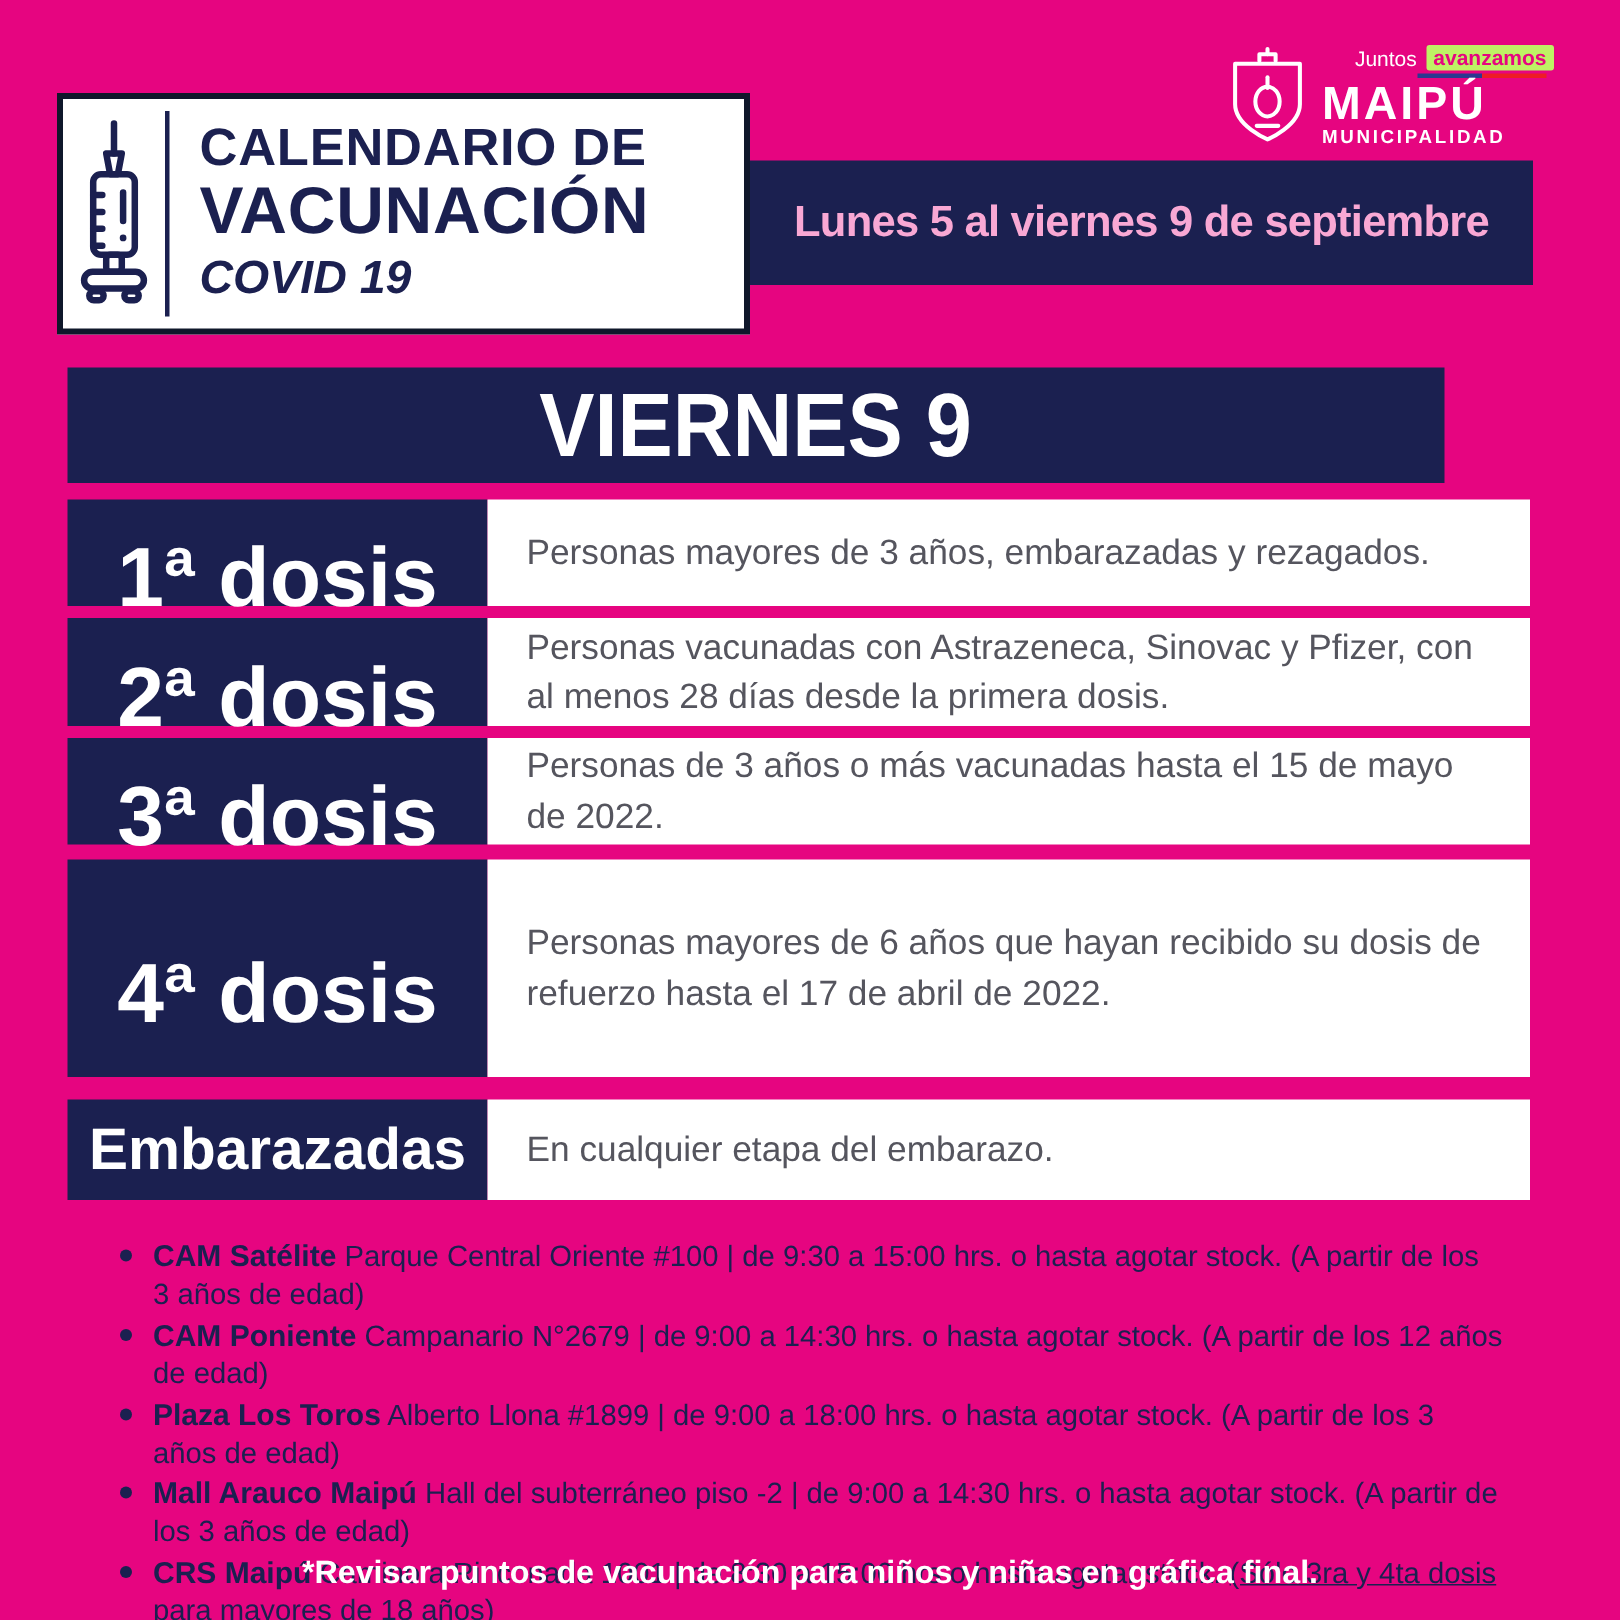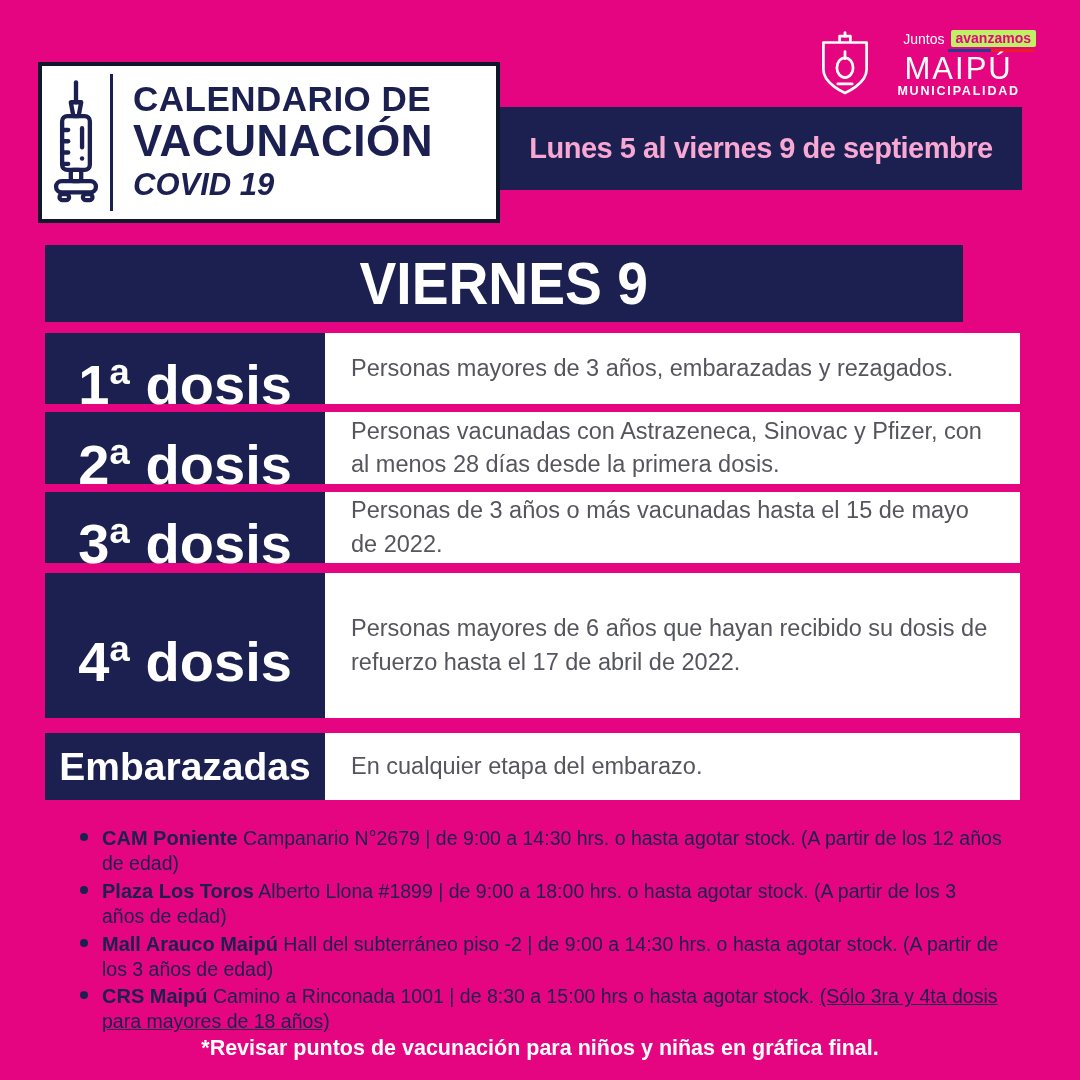--- a/index.html
+++ b/index.html
@@ -17,28 +17,28 @@
     background:#fff; border:4px solid #0f172a; display:flex; align-items:stretch; z-index:2; }
   .syringe-wrap { width:68px; display:flex; align-items:center; justify-content:center; }
   .header-divider { width:3px; background:#1B2050; margin:8px 0; }
   .header-text { flex:1; display:flex; flex-direction:column; justify-content:center; padding-left:20px; color:#1B2050; }
   .ht1 { font-weight:bold; font-size:35px; letter-spacing:0.5px; line-height:1.05; }
   .ht2 { font-weight:bold; font-size:44px; letter-spacing:0.5px; line-height:1.05; }
   .ht3 { font-style:italic; font-weight:bold; font-size:31px; line-height:1.2; margin-top:2px; }
 
   
   .logo { position:absolute; right:44px; top:30px; display:flex; align-items:center; gap:9px; z-index:2; }
-  .logo-text { display:flex; flex-direction:column; align-items:center; color:#fff; }
+  .logo-text { display:flex; flex-direction:column; align-items:flex-start; color:#fff; }
   .tagline { display:flex; align-items:center; gap:6px; margin-left:22px; }
   .tagline-reg { font-size:14px; color:#fff; }
   .tagline-chip { background:#bef264; color:#E60580; font-weight:bold; font-size:14px; padding:0 5px 1px 5px; border-radius:2px; }
   .flagline { display:flex; height:3px; width:86px; margin:2px 0 1px 64px; }
   .flagline .fb { flex:1; background:#2B3990; }
   .flagline .fr { flex:1; background:#EE1C25; }
-  .logo-name { font-weight:normal; font-size:31px; letter-spacing:2px; line-height:1.0; }
+  .logo-name { font-weight:bold; font-size:31px; letter-spacing:2px; line-height:1.0; }
   .logo-sub { font-weight:bold; font-size:12.5px; letter-spacing:1.8px; line-height:1.2; }
 
   
   .day-banner { position:absolute; left:45px; top:245px; width:918px; height:77px;
     background:#1B2050; display:flex; align-items:center; justify-content:center; }
   .day-banner span { color:#fff; font-weight:bold; font-size:60px; transform:scaleX(0.92); letter-spacing:0px; }
 
   
   .rows { position:absolute; left:45px; top:333px; width:975px; display:flex; flex-direction:column; }
   .row { display:flex; align-items:stretch; }
@@ -166,20 +166,24 @@
         </div>
       <div class="row-desc">
           <span>En cualquier etapa del embarazo.</span>
         </div>
     </div>
   </div>
 
   <ul class="locations">
     <li>
       <span class="bullet-dot"></span>
+      <span class="loc-name">CAM Satélite</span><span> Parque Central Oriente #100 | de 9:30 a 15:00 hrs. o hasta agotar stock. (A partir de los 3 años de edad)</span>
+    </li>
+    <li>
+      <span class="bullet-dot"></span>
       <span class="loc-name">CAM Poniente</span><span> Campanario N°2679 | de 9:00 a 14:30 hrs. o hasta agotar stock. (A partir de los 12 años de edad)</span>
     </li>
     <li>
       <span class="bullet-dot"></span>
       <span class="loc-name">Plaza Los Toros</span><span> Alberto Llona #1899 | de 9:00 a 18:00 hrs. o hasta agotar stock. (A partir de los 3 años de edad)</span>
     </li>
     <li>
       <span class="bullet-dot"></span>
       <span class="loc-name">Mall Arauco Maipú</span><span> Hall del subterráneo piso -2 | de 9:00 a 14:30 hrs. o hasta agotar stock. (A partir de los 3 años de edad)</span>
     </li>

